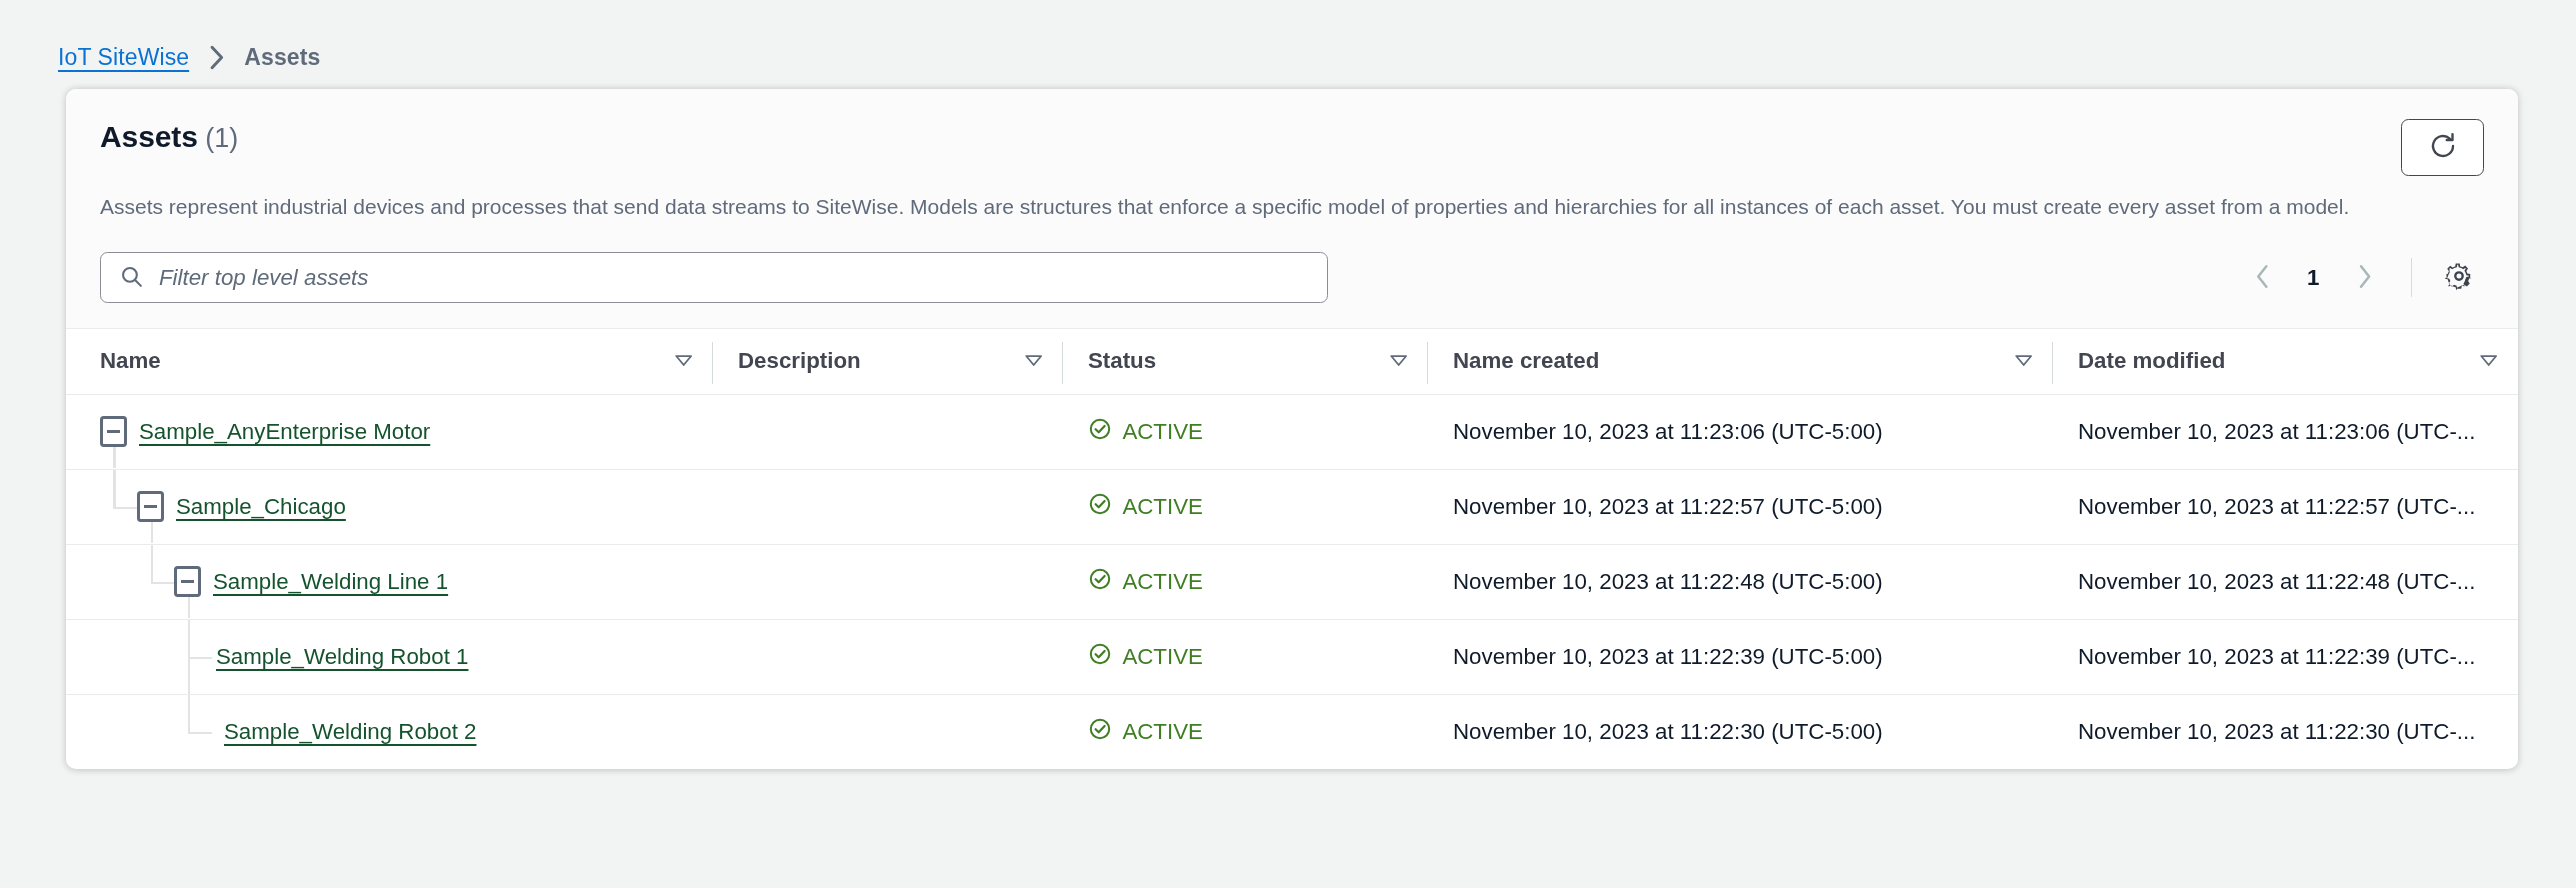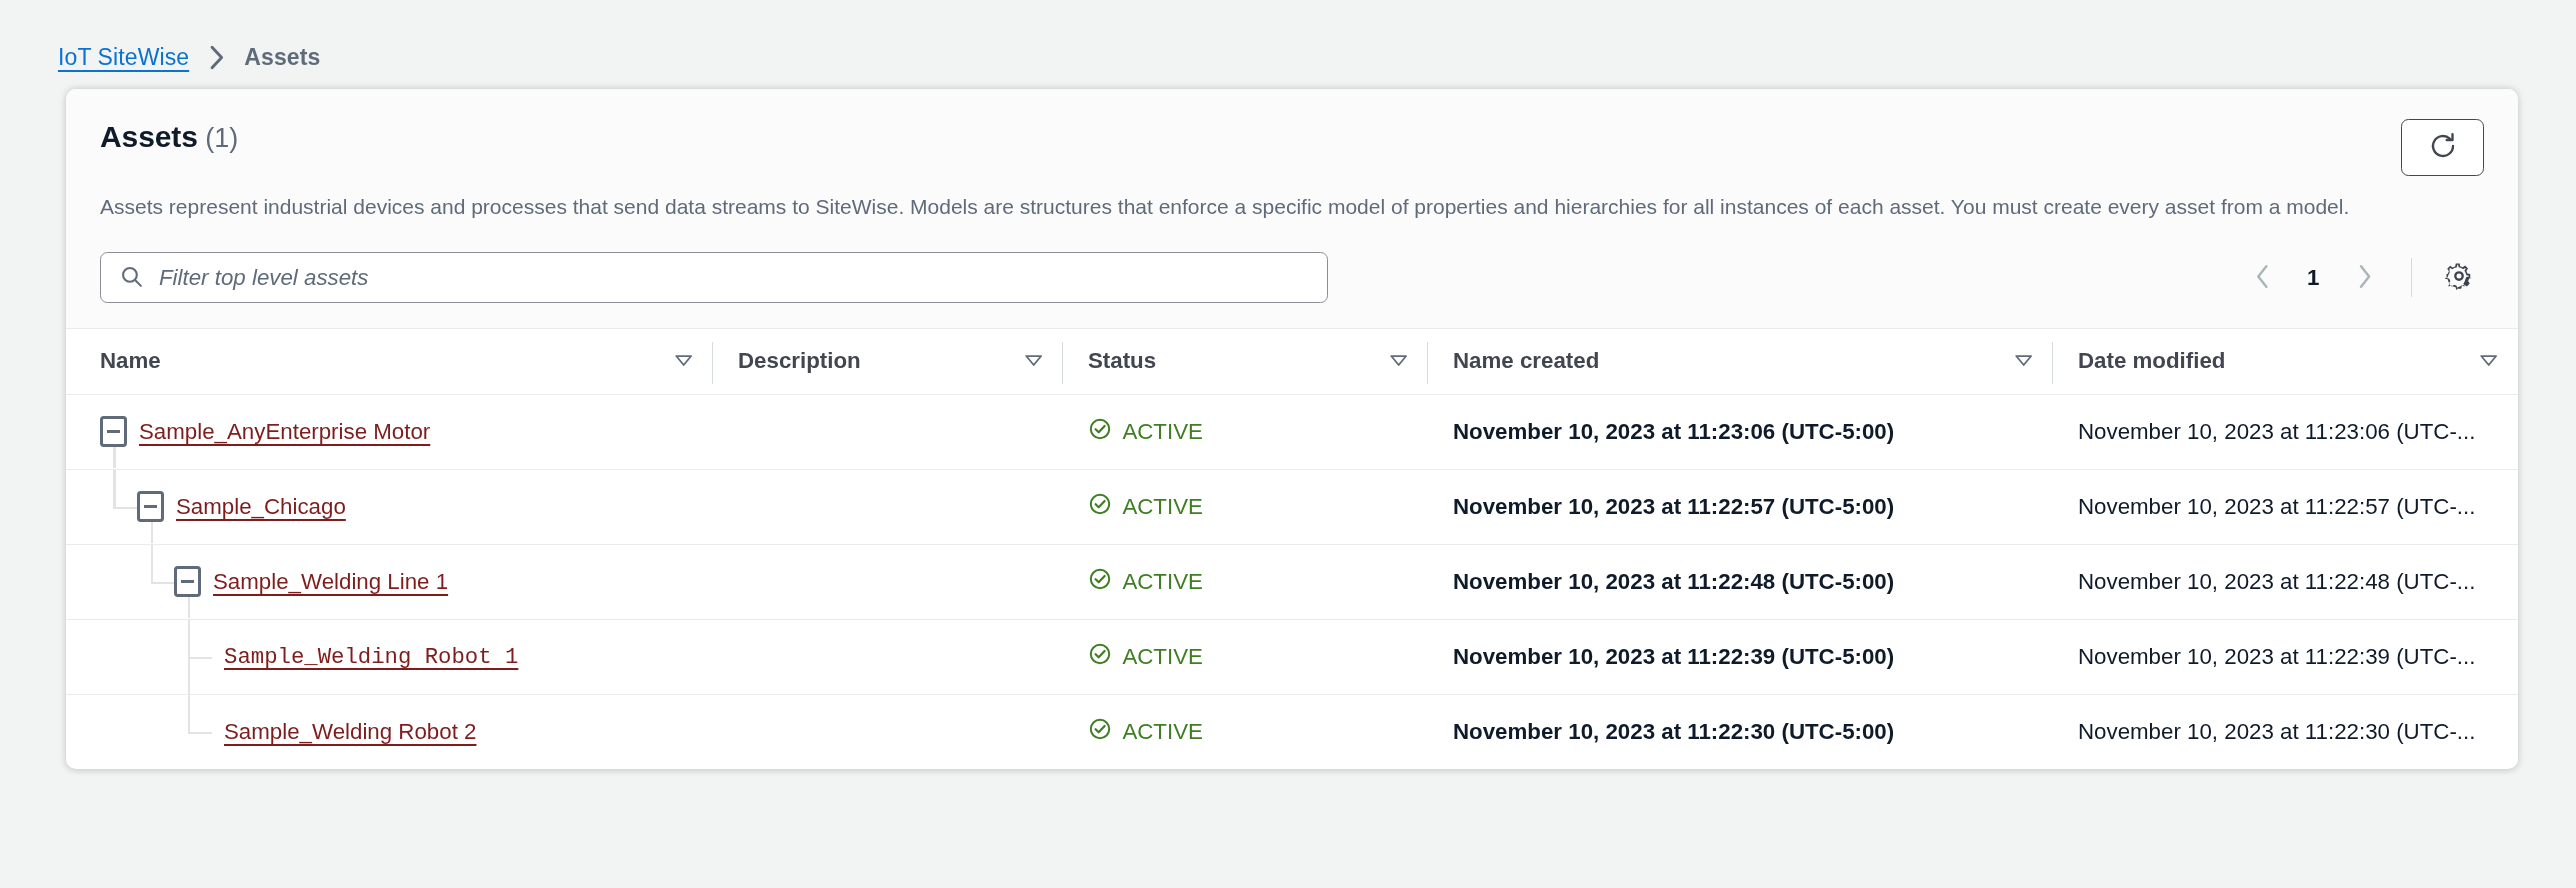--- a/index.html
+++ b/index.html
@@ -259,40 +259,40 @@
     z-index: 2;
     position: relative;
   }
   .toggle-bar {
     width: 13.4px;
     height: 3px;
     background: #5f6b7a;
   }
   .asset-link {
     font-size: 22.3px;
-    color: #7f1d1d;
+    color: #14532d;
     text-decoration: underline;
     text-underline-offset: 4.5px;
     text-decoration-thickness: 1.5px;
     cursor: pointer;
     margin-left: 12px;
     white-space: nowrap;
   }
 
   .status-cell {
     display: flex;
     align-items: center;
     gap: 10.4px;
   }
   .status-text {
     font-size: 22.3px;
     color: #3f7e23;
   }
 
-  .date-cell { white-space: nowrap; font-weight: bold; }
+  .date-cell { white-space: nowrap; }
   .date-trunc {
     white-space: nowrap;
     overflow: hidden;
     text-overflow: ellipsis;
     padding-right: 22.3px;
   }
 </style>
 </head>
 <body>
 
@@ -507,21 +507,21 @@
         </tr>
         <tr>
           <td class="cell-pad-name">
             <div class="name-cell">
               <div class="tree-pad" style="width: 112px;">
                 <div class="tree-line-v" style="left: 13.4px; top: 0px; height: 0px;"></div>
                 <div class="tree-line-v" style="left: 51px; top: 0px; height: 0px;"></div>
                 <div class="tree-line-h" style="left: 88px; top: 37px; width: 24px;"></div>
                 <div class="tree-line-v" style="left: 88px; top: 0px; height: 74px;"></div>
               </div>
-              <span class="asset-link" style="margin-left: 12px; font-family: Liberation Mono, monospace;">Sample_Welding Robot 1</span>
+              <span class="asset-link" style="margin-left: 4px;">Sample_Welding Robot 1</span>
             </div>
           </td>
           <td class="cell-pad"></td>
           <td class="cell-pad">
             <div class="status-cell">
               <span><svg width="24" height="24" viewBox="0 0 24 24" fill="none">
                   <circle cx="12" cy="12" r="9.2" stroke="#3f7e23" stroke-width="2"></circle>
                   <path d="M7.6 12.2 L10.7 15.3 L16.6 9" stroke="#3f7e23" stroke-width="2.2" stroke-linecap="round" stroke-linejoin="round"></path>
                 </svg></span>
               <span class="status-text">ACTIVE</span>

